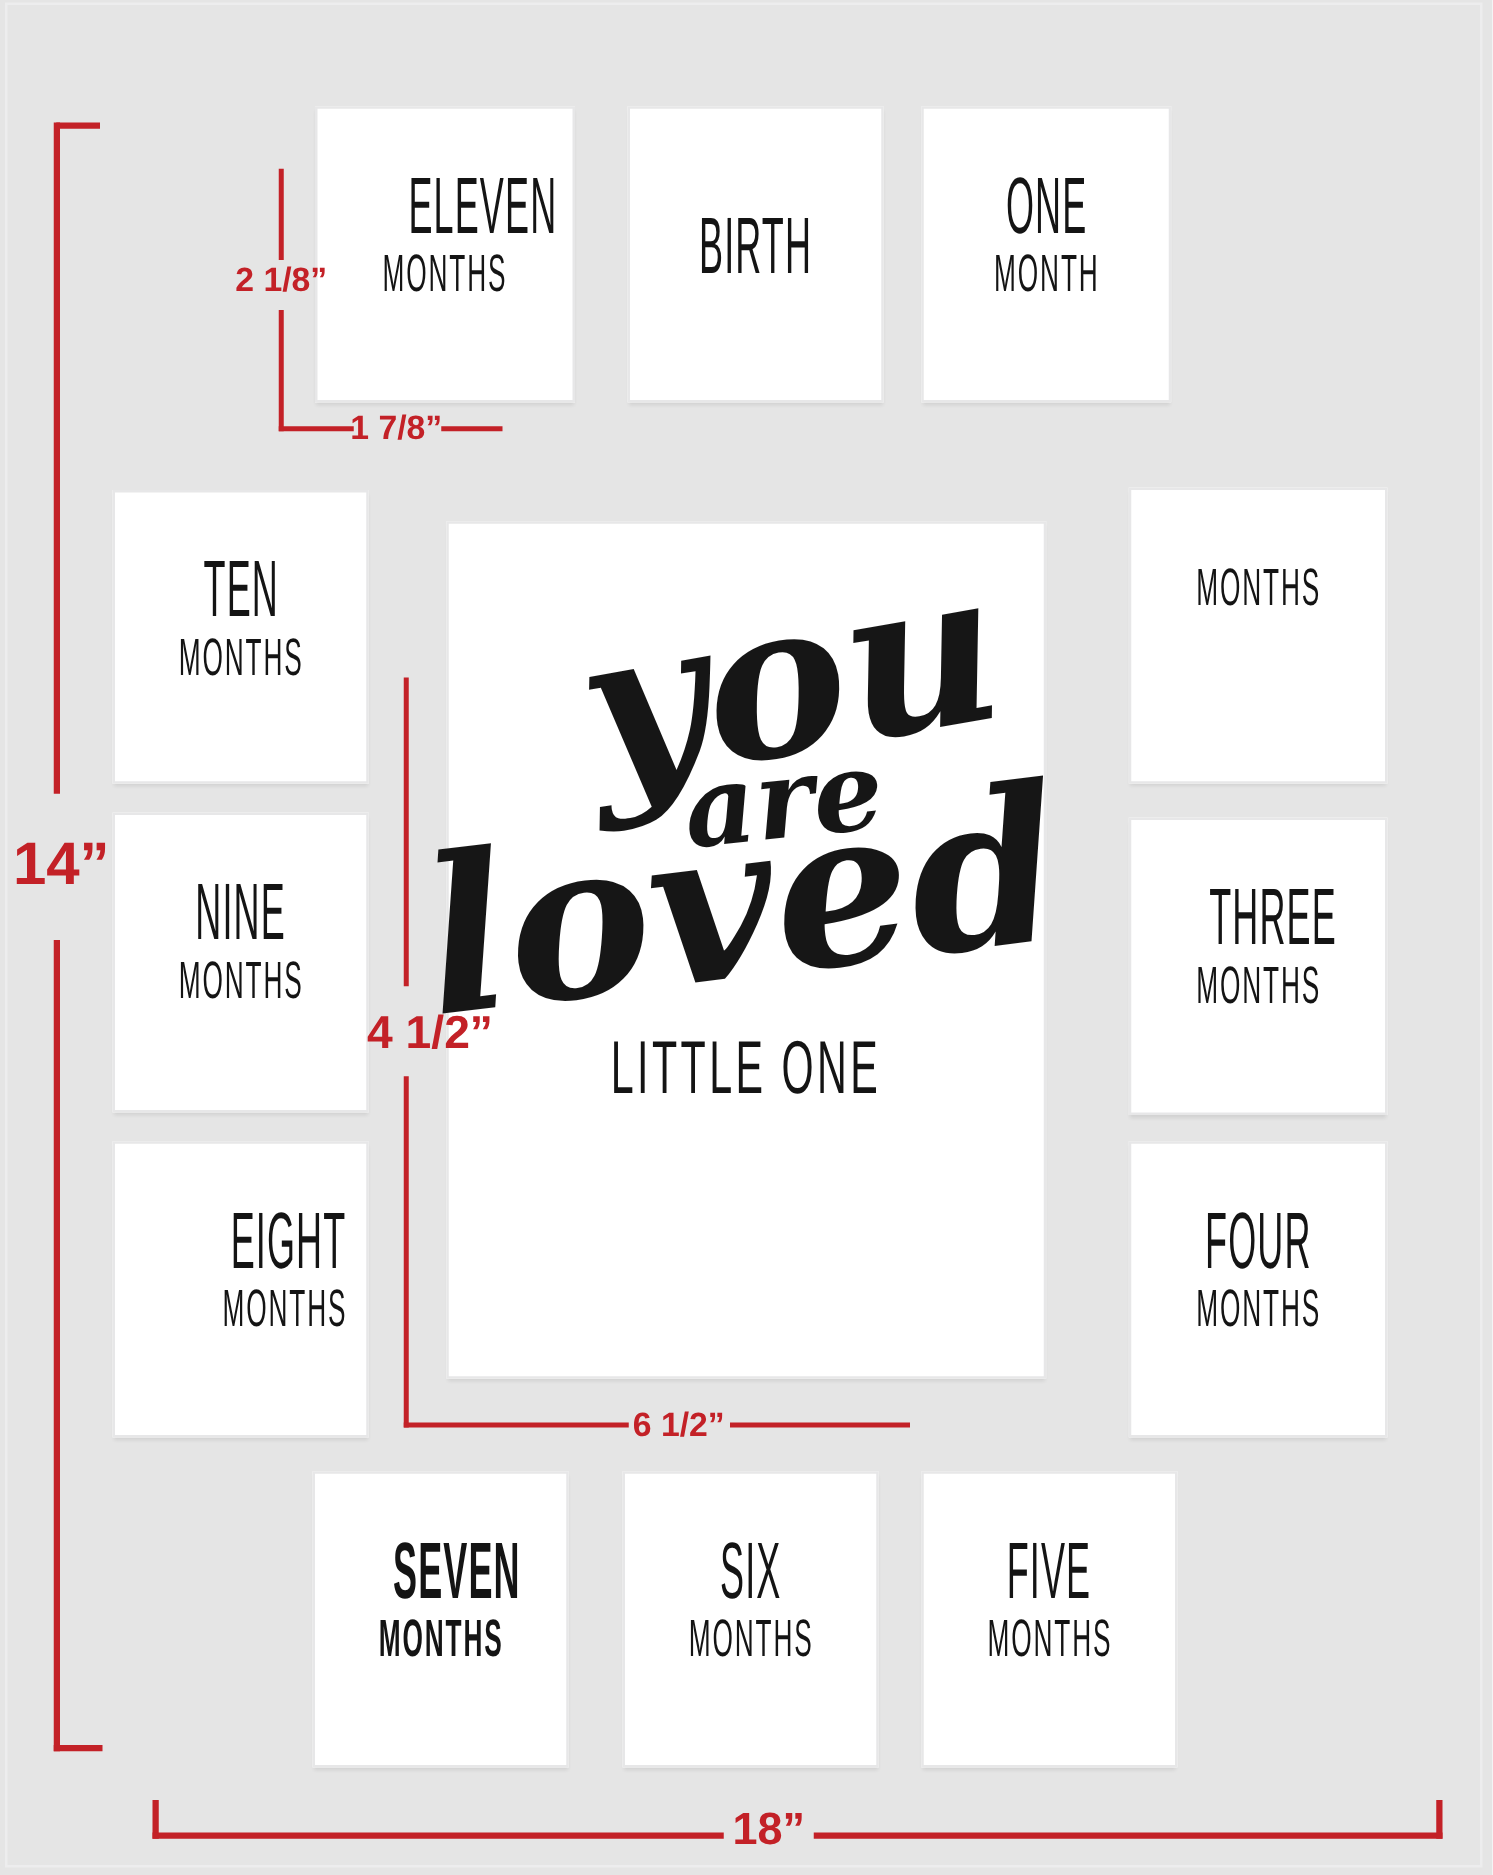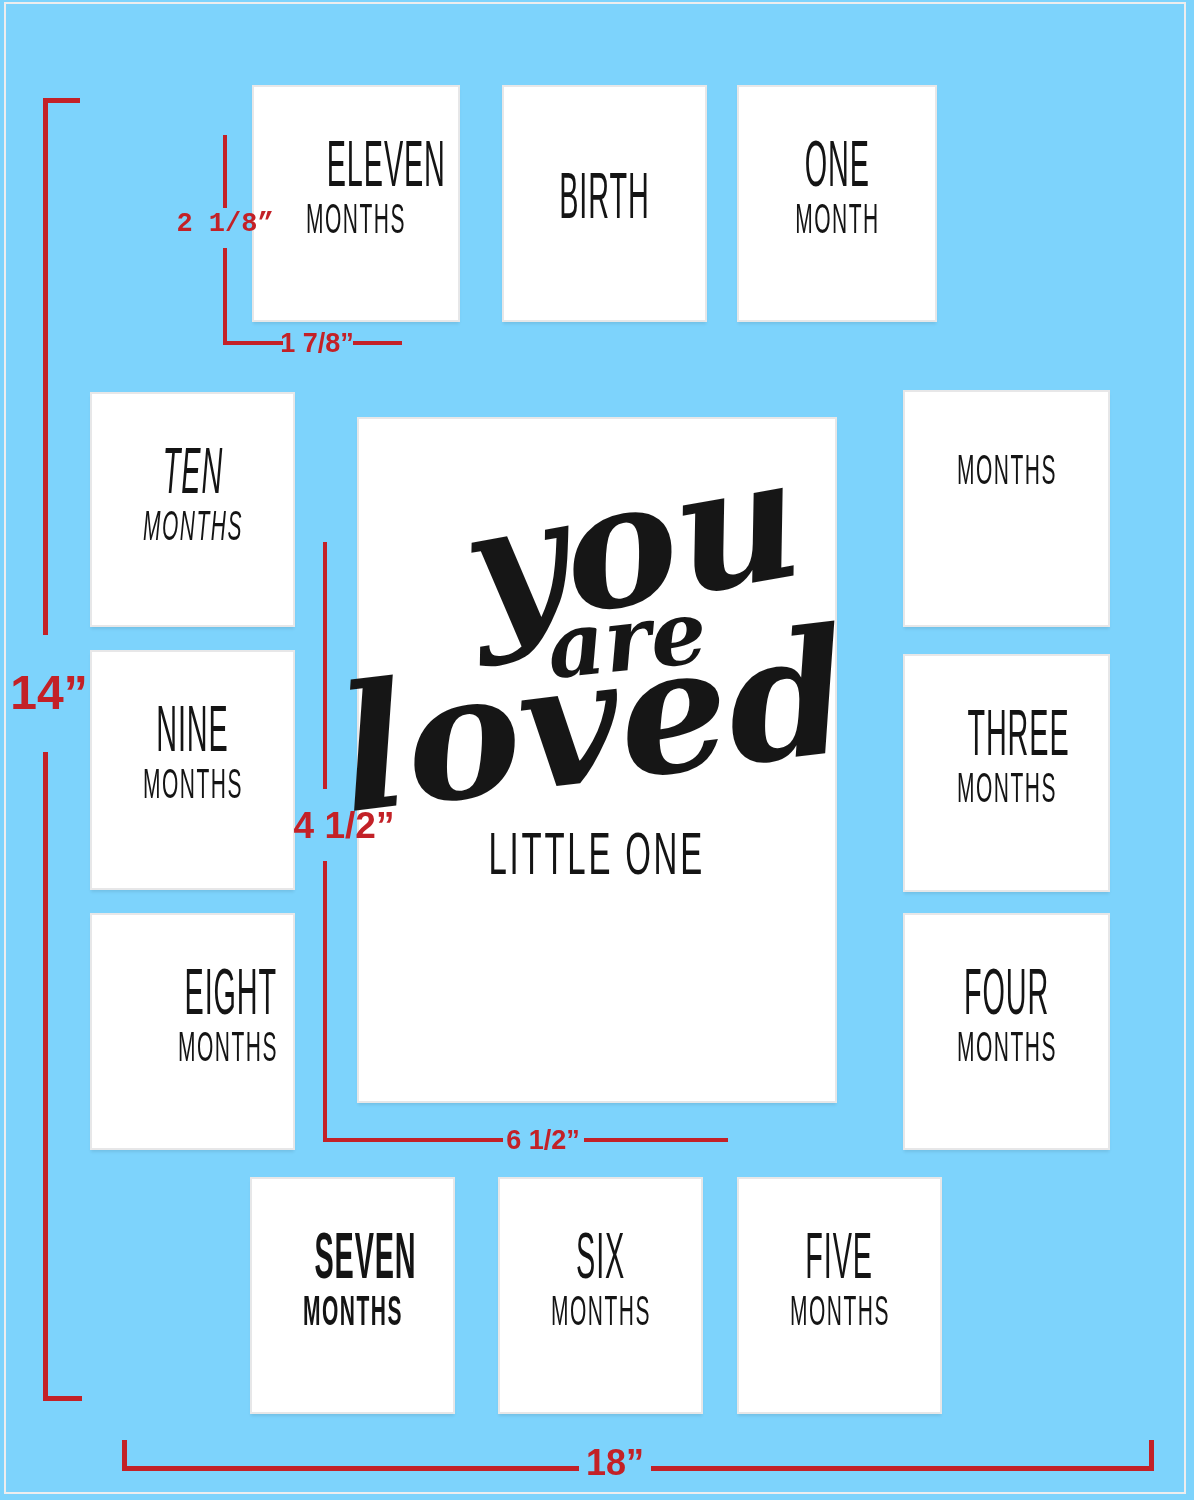--- a/index.html
+++ b/index.html
@@ -1,26 +1,26 @@
 <!DOCTYPE html>
 <html><head>
 <meta charset="utf-8">
 <style>
   html,body{margin:0;padding:0;background:#fff;}
-  #canvas{position:relative;width:1194px;height:1500px;background:#7dd3fc;overflow:hidden;
+  #canvas{position:relative;width:1194px;height:1500px;background:#e5e5e5;overflow:hidden;
           font-family:"Liberation Sans",sans-serif;}
   .mat-edge{position:absolute;left:4px;top:2px;right:8px;bottom:6px;border:2px solid #ededee;pointer-events:none;}
 
   
   .opening{position:absolute;background:#fff;border:2px solid #e7e7e8;
            box-shadow:0 3px 3px -1px rgba(0,0,0,.09);box-sizing:border-box;}
   .op-eleven{left:252px;top:85px;width:208px;height:237px;}
   .op-birth {left:502px;top:85px;width:205px;height:237px;}
   .op-one   {left:737px;top:85px;width:200px;height:237px;}
-  .op-ten   {left:90px; top:392px;width:205px;height:235px;font-style:italic;}
+  .op-ten   {left:90px; top:392px;width:205px;height:235px;}
   .op-two   {left:903px;top:390px;width:207px;height:237px;}
   .op-nine  {left:90px; top:650px;width:205px;height:240px;}
   .op-three {left:903px;top:654px;width:207px;height:238px;}
   .op-eight {left:90px; top:913px;width:205px;height:237px;padding-left:36px;}
   .op-four  {left:903px;top:913px;width:207px;height:237px;}
   .op-seven {left:250px;top:1177px;width:205px;height:237px;font-weight:bold;}
   .op-six   {left:498px;top:1177px;width:205px;height:237px;}
   .op-five  {left:737px;top:1177px;width:205px;height:237px;}
   .op-center{left:357px;top:417px;width:480px;height:686px;}
 
@@ -66,21 +66,21 @@
   .d612-h2{left:584px;top:1138px;width:144px;height:4px;}
   
   .d11-tick-l{left:122px;top:1440px;width:5px;height:31px;}
   .d11-h1{left:122px;top:1466px;width:457px;height:5px;}
   .d11-h2{left:651px;top:1466px;width:503px;height:5px;}
   .d11-tick-r{left:1149px;top:1440px;width:5px;height:31px;}
 
   .dim-label{position:absolute;color:#c32127;font-weight:bold;white-space:nowrap;
              transform:translate(-50%,-50%);}
   .lab-14 {left:49px;top:692px;font-size:48px;}
-  .lab-218{left:225px;top:224px;font-size:27px;font-family:Liberation Mono, monospace;}
+  .lab-218{left:225px;top:224px;font-size:27px;}
   .lab-178{left:317px;top:343px;font-size:27px;}
   .lab-412{left:344px;top:826px;font-size:37px;}
   .lab-612{left:543px;top:1140px;font-size:27px;}
   .lab-11 {left:615px;top:1463px;font-size:36px;}
 </style>
 </head>
 <body>
 
 <div id="canvas">
   <div class="mat-edge"></div>

